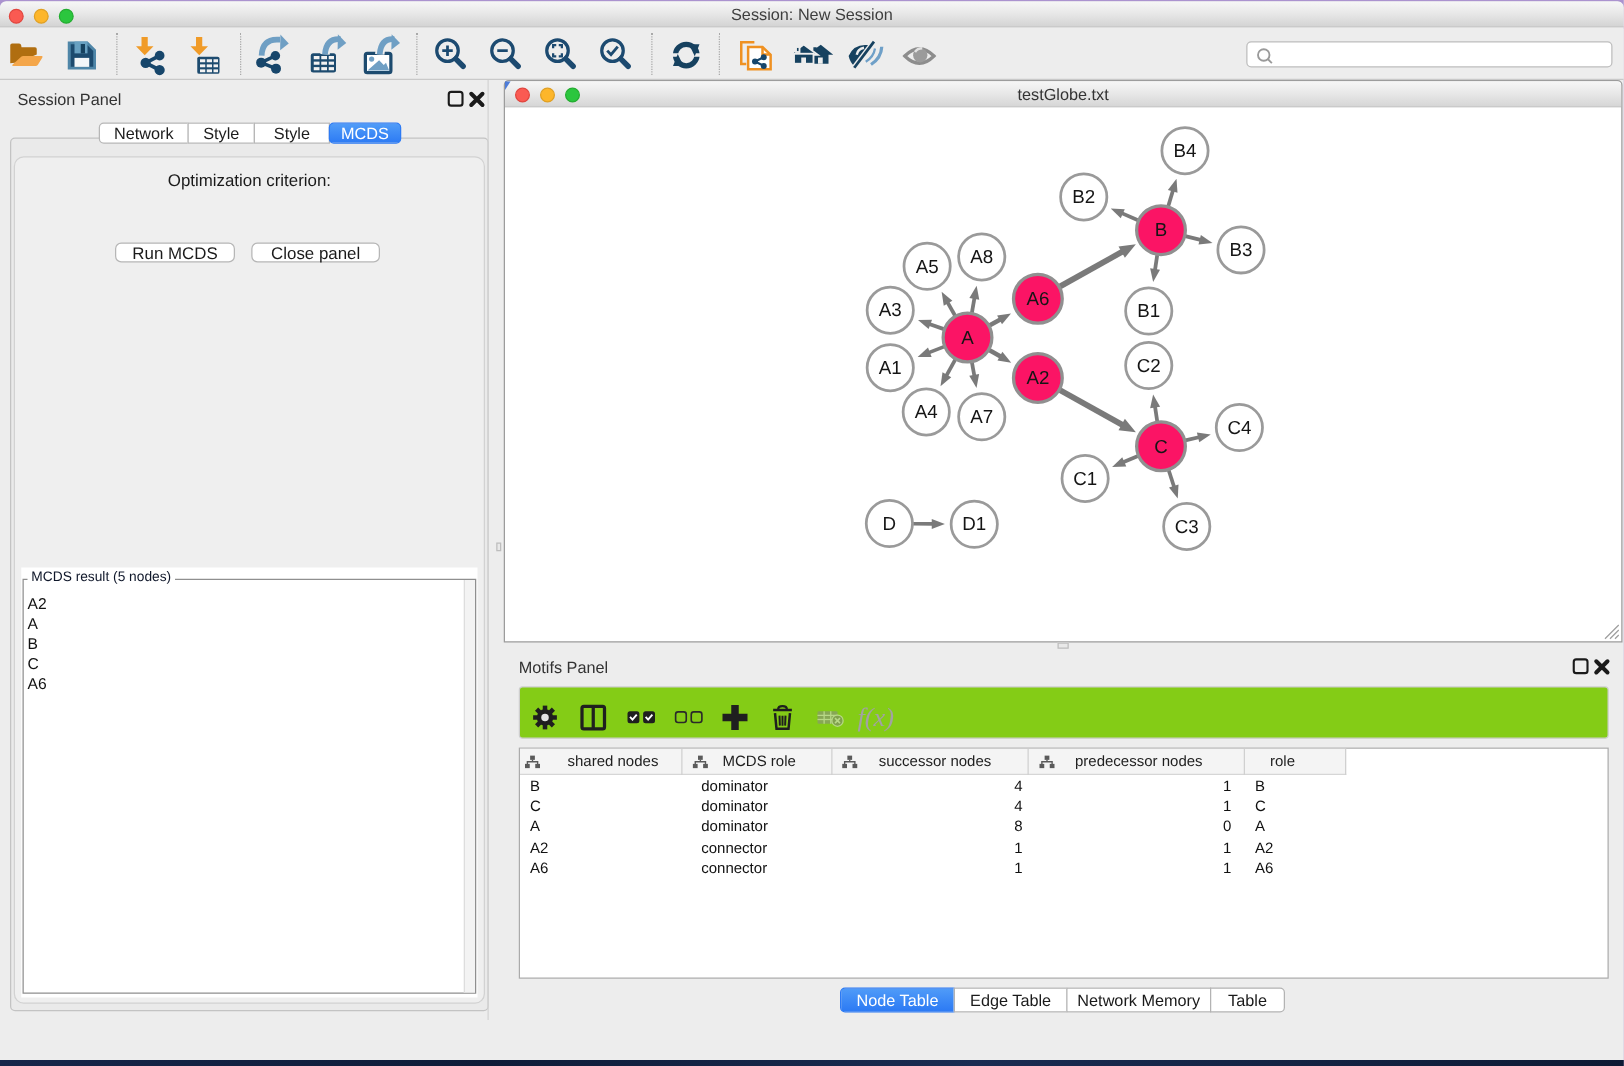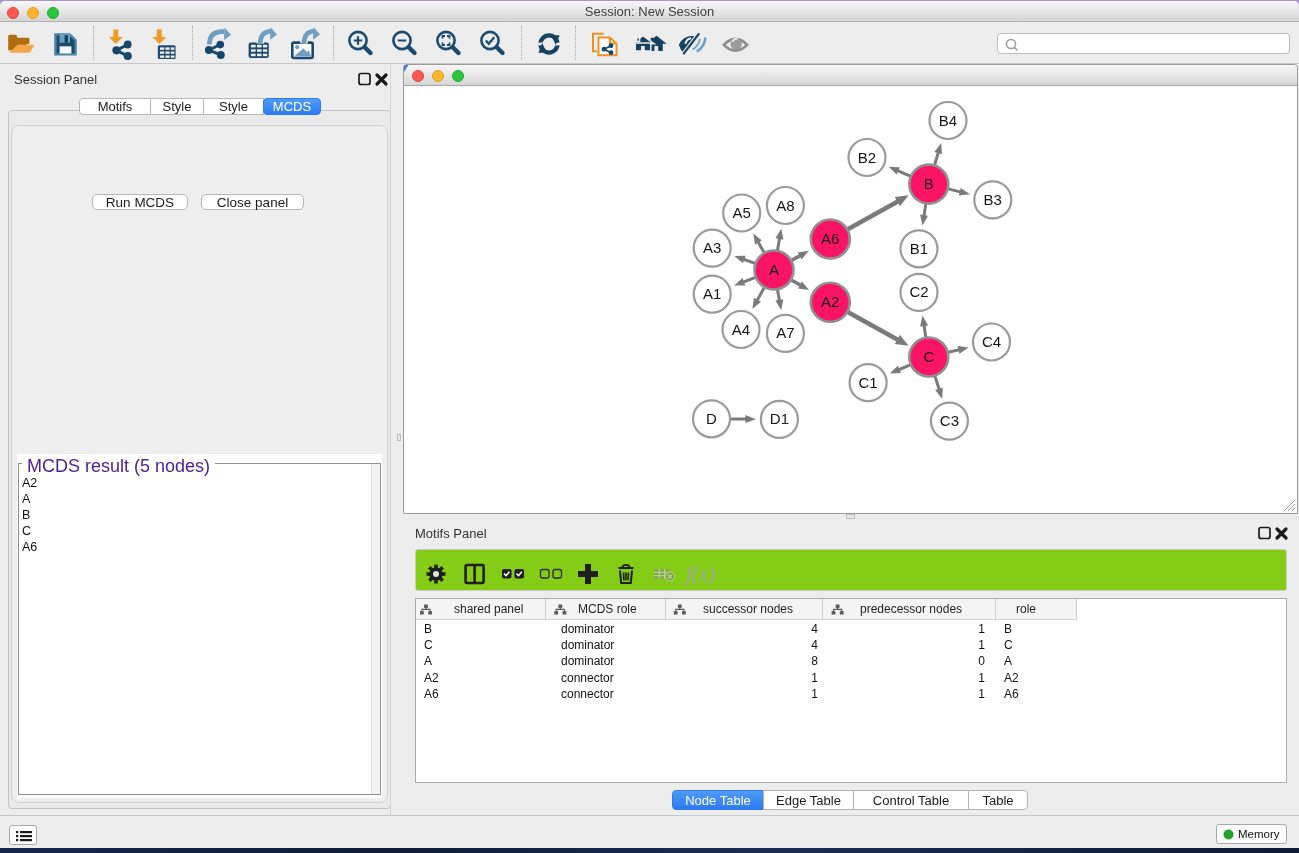--- a/index.html
+++ b/index.html
@@ -18,21 +18,21 @@
 #tabs{position:absolute;left:79px;top:97px;height:17px}
 .tab{position:absolute;top:0;height:17px;background:#fff;border:1px solid #b7b7b7;font-size:13px;color:#1c1c1c;text-align:center;line-height:16px}
 #tab-mcds{background:linear-gradient(#509cf8,#2d7bf4);color:#fff;border-color:#2d7bf4;border-radius:4px}
 #opt-label{position:absolute;left:0;width:399px;top:136px;text-align:center;font-size:13.5px;color:#1a1a1a}
 #combo{position:absolute;left:44px;top:159px;width:310px;height:18px;background:#fff;border:1px solid #b6b6b6;border-radius:4px}
 #combo .txt{position:absolute;left:12px;top:1px;font-size:13.5px;color:#1a1a1a}
 #combo .btn{position:absolute;right:-1px;top:-1px;width:22px;height:18px;border-radius:0 4px 4px 0;background:linear-gradient(#6fabf9,#2168ee)}
 .cpbtn{position:absolute;top:193px;height:16px;background:#fff;border:1px solid #b6b6b6;border-radius:5px;font-size:13.5px;color:#1a1a1a;text-align:center;line-height:15px}
 #mcds-box{position:absolute;left:17px;top:453px;width:365px;height:344px;background:#fff}
 #mcds-border{position:absolute;left:18px;top:462px;width:363px;height:332px;border:1px solid #8f8f8f}
-#mcds-label{position:absolute;left:22px;top:455px;font-size:18px;color:#4c1d95}
+#mcds-label{position:absolute;left:22px;top:455px;font-size:11px;color:#0f172a}
 #mcds-label span{background:#fff}
 #mcds-scroll{position:absolute;left:371px;top:463px;width:9px;height:330px;background:#f3f3f3;border-left:1px solid #ddd}
 #mcds-list{position:absolute;left:22px;top:474px;font-size:12.5px;color:#111;line-height:16.1px}
 #nw{position:absolute;left:403px;top:63px;width:895px;height:450px;border:1px solid #9c9c9c;border-radius:4px 4px 0 0;background:#fff}
 #nw-tb{position:absolute;left:0;top:0;width:893px;height:21px;background:linear-gradient(#f6f6f6,#e9e9e9 45%,#d6d6d6);border-bottom:1px solid #a8a8a8;border-radius:4px 4px 0 0}
 #nw-tb .t{position:absolute;left:0;right:0;top:3px;text-align:center;font-size:13px;color:#333}
 #tp-title{position:absolute;left:415px;top:525px;font-size:13px;color:#333}
 #tp-toolbar{position:absolute;left:415px;top:548px;width:872px;height:42px;background:#84cc16;border:1px solid #cecece;border-radius:3px}
 #tbl{position:absolute;left:415px;top:597px;width:872px;height:185px;background:#fff;border:1px solid #ababab}
 #tbl-head{position:absolute;left:0;top:0;width:661px;height:21px;background:#f4f4f4;border-bottom:1px solid #d6d6d6}
@@ -208,39 +208,41 @@
         </div>
   </div>
   <div id="cp-title">Session Panel</div>
   <svg class="abs" style="left:357px;top:71px" width="34" height="15">
     <rect x="2" y="1.5" width="11" height="11" rx="2" fill="none" stroke="#1a1a1a" stroke-width="1.7"></rect>
     <path d="M20 3 L29 12 M29 3 L20 12" stroke="#1a1a1a" stroke-width="3.2" stroke-linecap="round"></path>
   </svg>
   <div id="cp-outer"></div>
   <div id="cp-inner"></div>
   <div id="tabs">
-    <div class="tab" style="left:0px;width:72px;border-radius:4px 0 0 4px">Motifs</div>
+    <div class="tab" style="left:0px;width:72px;border-radius:4px 0 0 4px">Network</div>
     <div class="tab" style="left:71px;width:54px">Style</div>
     <div class="tab" style="left:124px;width:61px">Style</div>
     <div class="tab" id="tab-mcds" style="left:184px;width:58px">MCDS</div>
   </div>
+  <div id="opt-label">Optimization criterion:</div>
   <div class="cpbtn" style="left:92px;width:96px">Run MCDS</div>
   <div class="cpbtn" style="left:201px;width:103px">Close panel</div>
   <div id="mcds-box"></div>
   <div id="mcds-border"></div>
   <div id="mcds-label"><span>&nbsp;MCDS result (5 nodes)&nbsp;</span></div>
   <div id="mcds-scroll"></div>
   <div id="mcds-list">A2<br>A<br>B<br>C<br>A6</div>
   <div style="position:absolute;left:390px;top:63px;width:1px;height:752px;background:#d4d4d4"></div>
   <div class="handle" style="left:397px;top:433px;width:4px;height:7px"></div>
   <div id="nw">
     <div id="nw-tb">
       <div class="tl" style="left:8px;top:5px;background:#fa5a52;border:1px solid #e1453e"></div>
       <div class="tl" style="left:28px;top:5px;background:#fdb62b;border:1px solid #e0a023"></div>
       <div class="tl" style="left:48px;top:5px;background:#2bc63e;border:1px solid #23ad30"></div>
+      <div class="t">testGlobe.txt</div>
     </div>
     <svg id="graph" style="position:absolute;left:0;top:22px" width="893" height="425" font-family="Liberation Sans,sans-serif">
     <line x1="360.1" y1="165.6" x2="353.7" y2="154.3" stroke="#7a7a7a" stroke-width="3"></line>
 <polygon points="349.3,146.4 357.9,153.6 351.0,157.6" fill="#7a7a7a"></polygon>
 <line x1="373.5" y1="163.3" x2="375.7" y2="150.5" stroke="#7a7a7a" stroke-width="3"></line>
 <polygon points="377.3,141.6 379.4,152.7 371.5,151.3" fill="#7a7a7a"></polygon>
 <line x1="351.1" y1="176.3" x2="338.8" y2="172.0" stroke="#7a7a7a" stroke-width="3"></line>
 <polygon points="330.4,168.9 341.6,168.7 338.9,176.2" fill="#7a7a7a"></polygon>
 <line x1="351.4" y1="190.3" x2="338.5" y2="195.3" stroke="#7a7a7a" stroke-width="3"></line>
 <polygon points="330.1,198.6 338.4,191.0 341.3,198.5" fill="#7a7a7a"></polygon>
@@ -389,21 +391,21 @@
 <text x="270" y="31" font-family="Liberation Serif,serif" font-style="italic" font-size="21" fill="#a2a2a2">f(x)</text>
 </svg>
 </div>
   <div id="tbl">
     <div id="tbl-head">
       <div class="hdiv" style="left:129px"></div>
       <div class="hdiv" style="left:249px"></div>
       <div class="hdiv" style="left:406px"></div>
       <div class="hdiv" style="left:579px"></div>
       <div class="hdiv" style="left:660px"></div>
-      <div class="hlab" style="left:38px">shared panel</div>
+      <div class="hlab" style="left:38px">shared nodes</div>
       <div class="hlab" style="left:162px">MCDS role</div>
       <div class="hlab" style="left:287px">successor nodes</div>
       <div class="hlab" style="left:444px">predecessor nodes</div>
       <div class="hlab" style="left:600px">role</div>
       <svg width="661" height="21" style="position:absolute;left:0;top:0">
 <g>
 <g transform="translate(10,10.5)">
                 <g fill="#5a5a5a">
                   <rect x="-1.9" y="-5" width="3.8" height="3.4"></rect>
                   <rect x="-6" y="1.6" width="3.8" height="3.4"></rect>
@@ -462,38 +464,18 @@
 <div class="cell" style="left:588px;top:23px">B</div>
 <div class="cell" style="left:588px;top:39px">C</div>
 <div class="cell" style="left:588px;top:55px">A</div>
 <div class="cell" style="left:588px;top:72px">A2</div>
 <div class="cell" style="left:588px;top:88px">A6</div>
 
   </div>
   <div id="bot-tabs">
     <div class="btab" id="btab-node" style="left:0;width:92px;border-radius:4px 0 0 4px">Node Table</div>
     <div class="btab" style="left:91px;width:91px">Edge Table</div>
-    <div class="btab" style="left:181px;width:116px">Control Table</div>
+    <div class="btab" style="left:181px;width:116px">Network Memory</div>
     <div class="btab" style="left:296px;width:60px;border-radius:0 4px 4px 0">Table</div>
-  </div>
-  <div id="statusbar">
-    <div id="listbtn">
-          <svg width="26" height="18" style="position:absolute;left:1px;top:1px">
-            <g fill="#1a1a1a">
-              <rect x="5" y="4" width="2.2" height="2.2"></rect>
-              <rect x="5" y="8" width="2.2" height="2.2"></rect>
-              <rect x="5" y="12" width="2.2" height="2.2"></rect>
-              <rect x="9" y="4" width="12" height="2.2"></rect>
-              <rect x="9" y="8" width="12" height="2.2"></rect>
-              <rect x="9" y="12" width="12" height="2.2"></rect>
-            </g>
-          </svg>
-        </div>
-    <div id="membtn">
-          <svg width="12" height="12" style="position:absolute;left:6px;top:4px">
-            <circle cx="5.5" cy="5.5" r="5" fill="#1fa32b"></circle>
-          </svg>
-          <span style="position:absolute;left:21px;top:3px">Memory</span>
-        </div>
   </div>
 </div>
 <div id="navy"></div>
 </div>
 
 </body></html>

